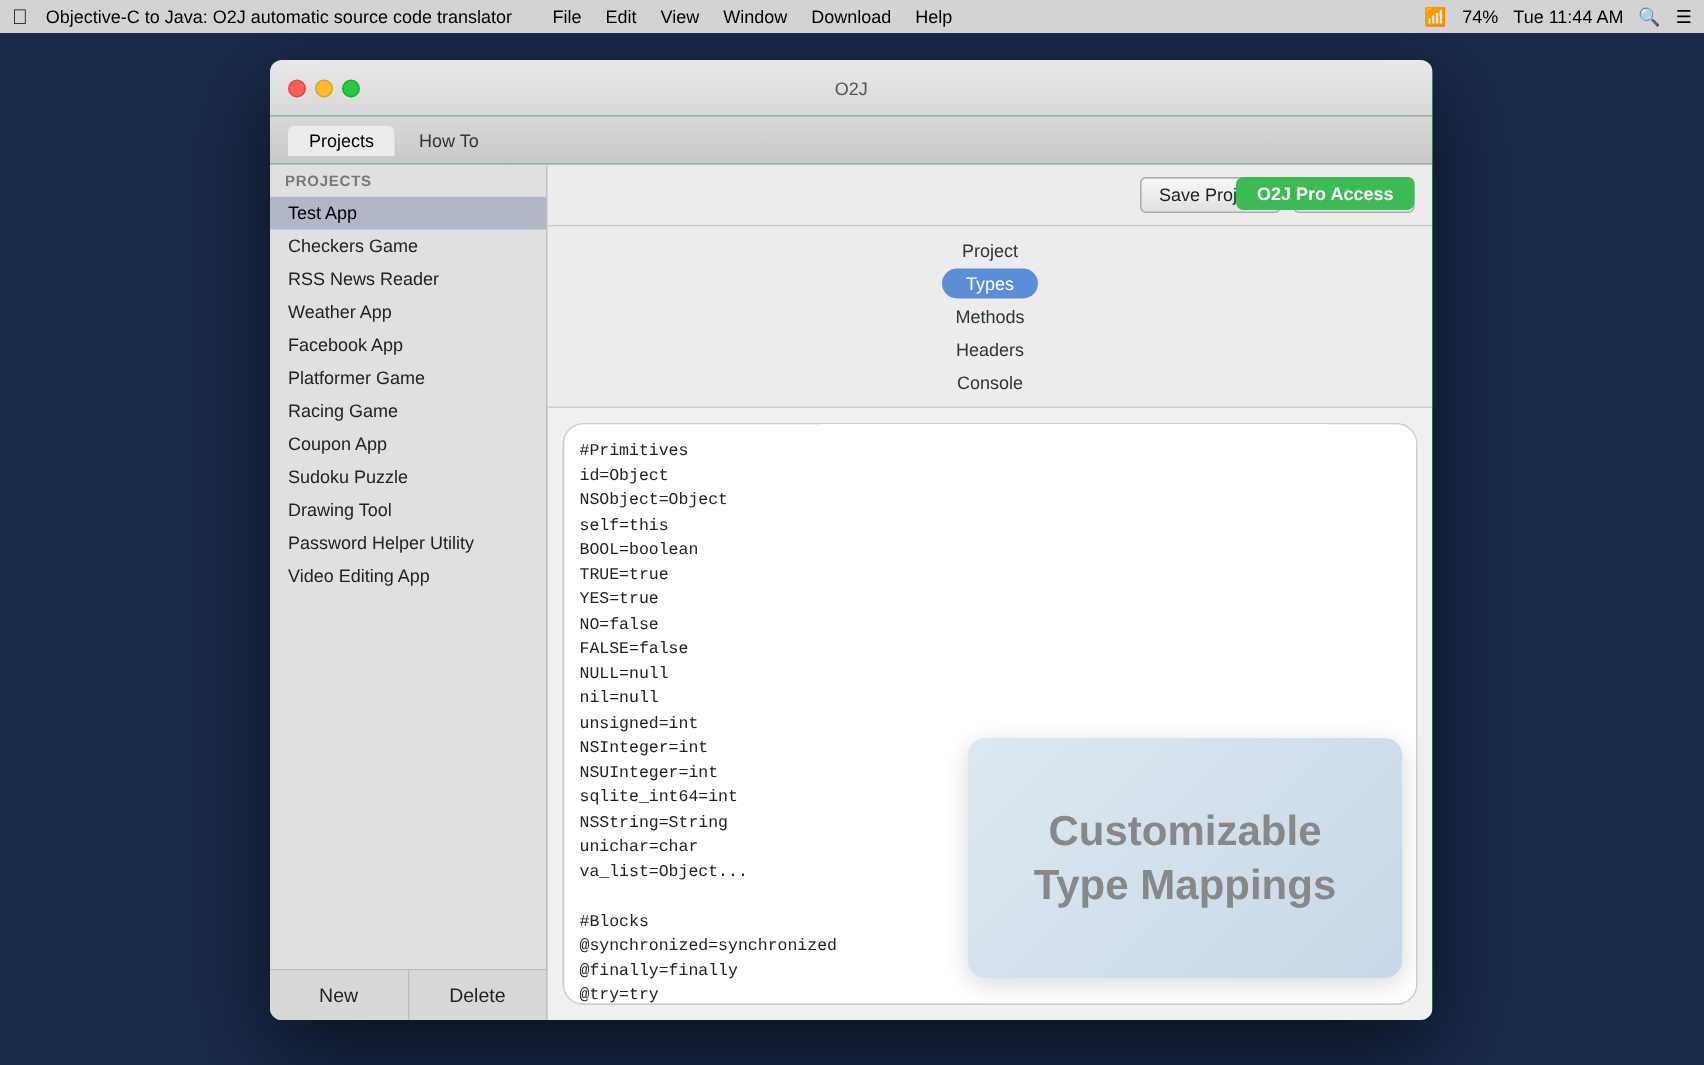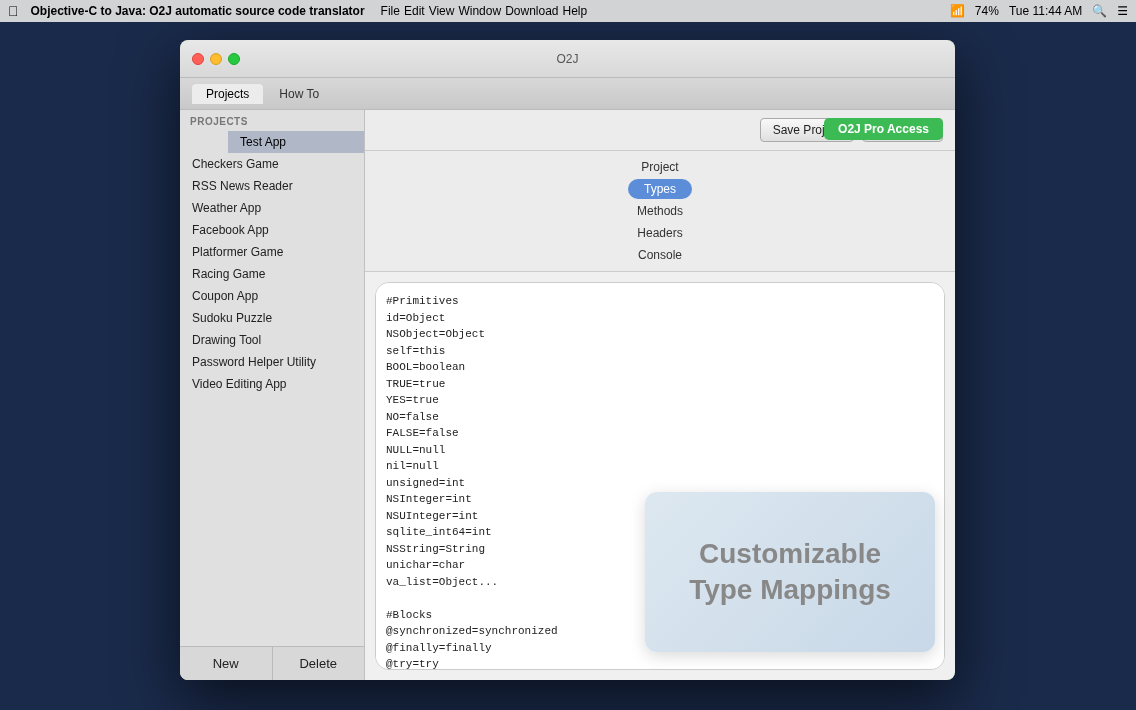--- a/index.html
+++ b/index.html
@@ -26,26 +26,26 @@
       padding: 0 8px;
       font-size: 12px;
       color: #000;
       z-index: 100;
     }
     .menubar-apple {
       font-size: 14px;
       margin-right: 12px;
     }
     .menubar-app-name {
-      font-weight: bold;
-      margin-right: 16px;
+      font-weight: normal;
+      margin-right: 27px;
     }
     .menubar-items {
       display: flex;
-      gap: 4px;
+      gap: 16px;
     }
     .menubar-right {
       margin-left: auto;
       display: flex;
       align-items: center;
       gap: 10px;
       font-size: 12px;
     }
 
     
@@ -144,21 +144,20 @@
       font-size: 12px;
       color: #222;
       cursor: pointer;
       white-space: nowrap;
       overflow: hidden;
       text-overflow: ellipsis;
     }
     .sidebar-item.selected {
       background: #b0b8c8;
       color: #000;
-      margin-left: 48px;
     }
     .sidebar-footer {
       display: flex;
       border-top: 1px solid #bbb;
       height: 34px;
     }
     .sidebar-footer-btn {
       flex: 1;
       display: flex;
       align-items: center;

